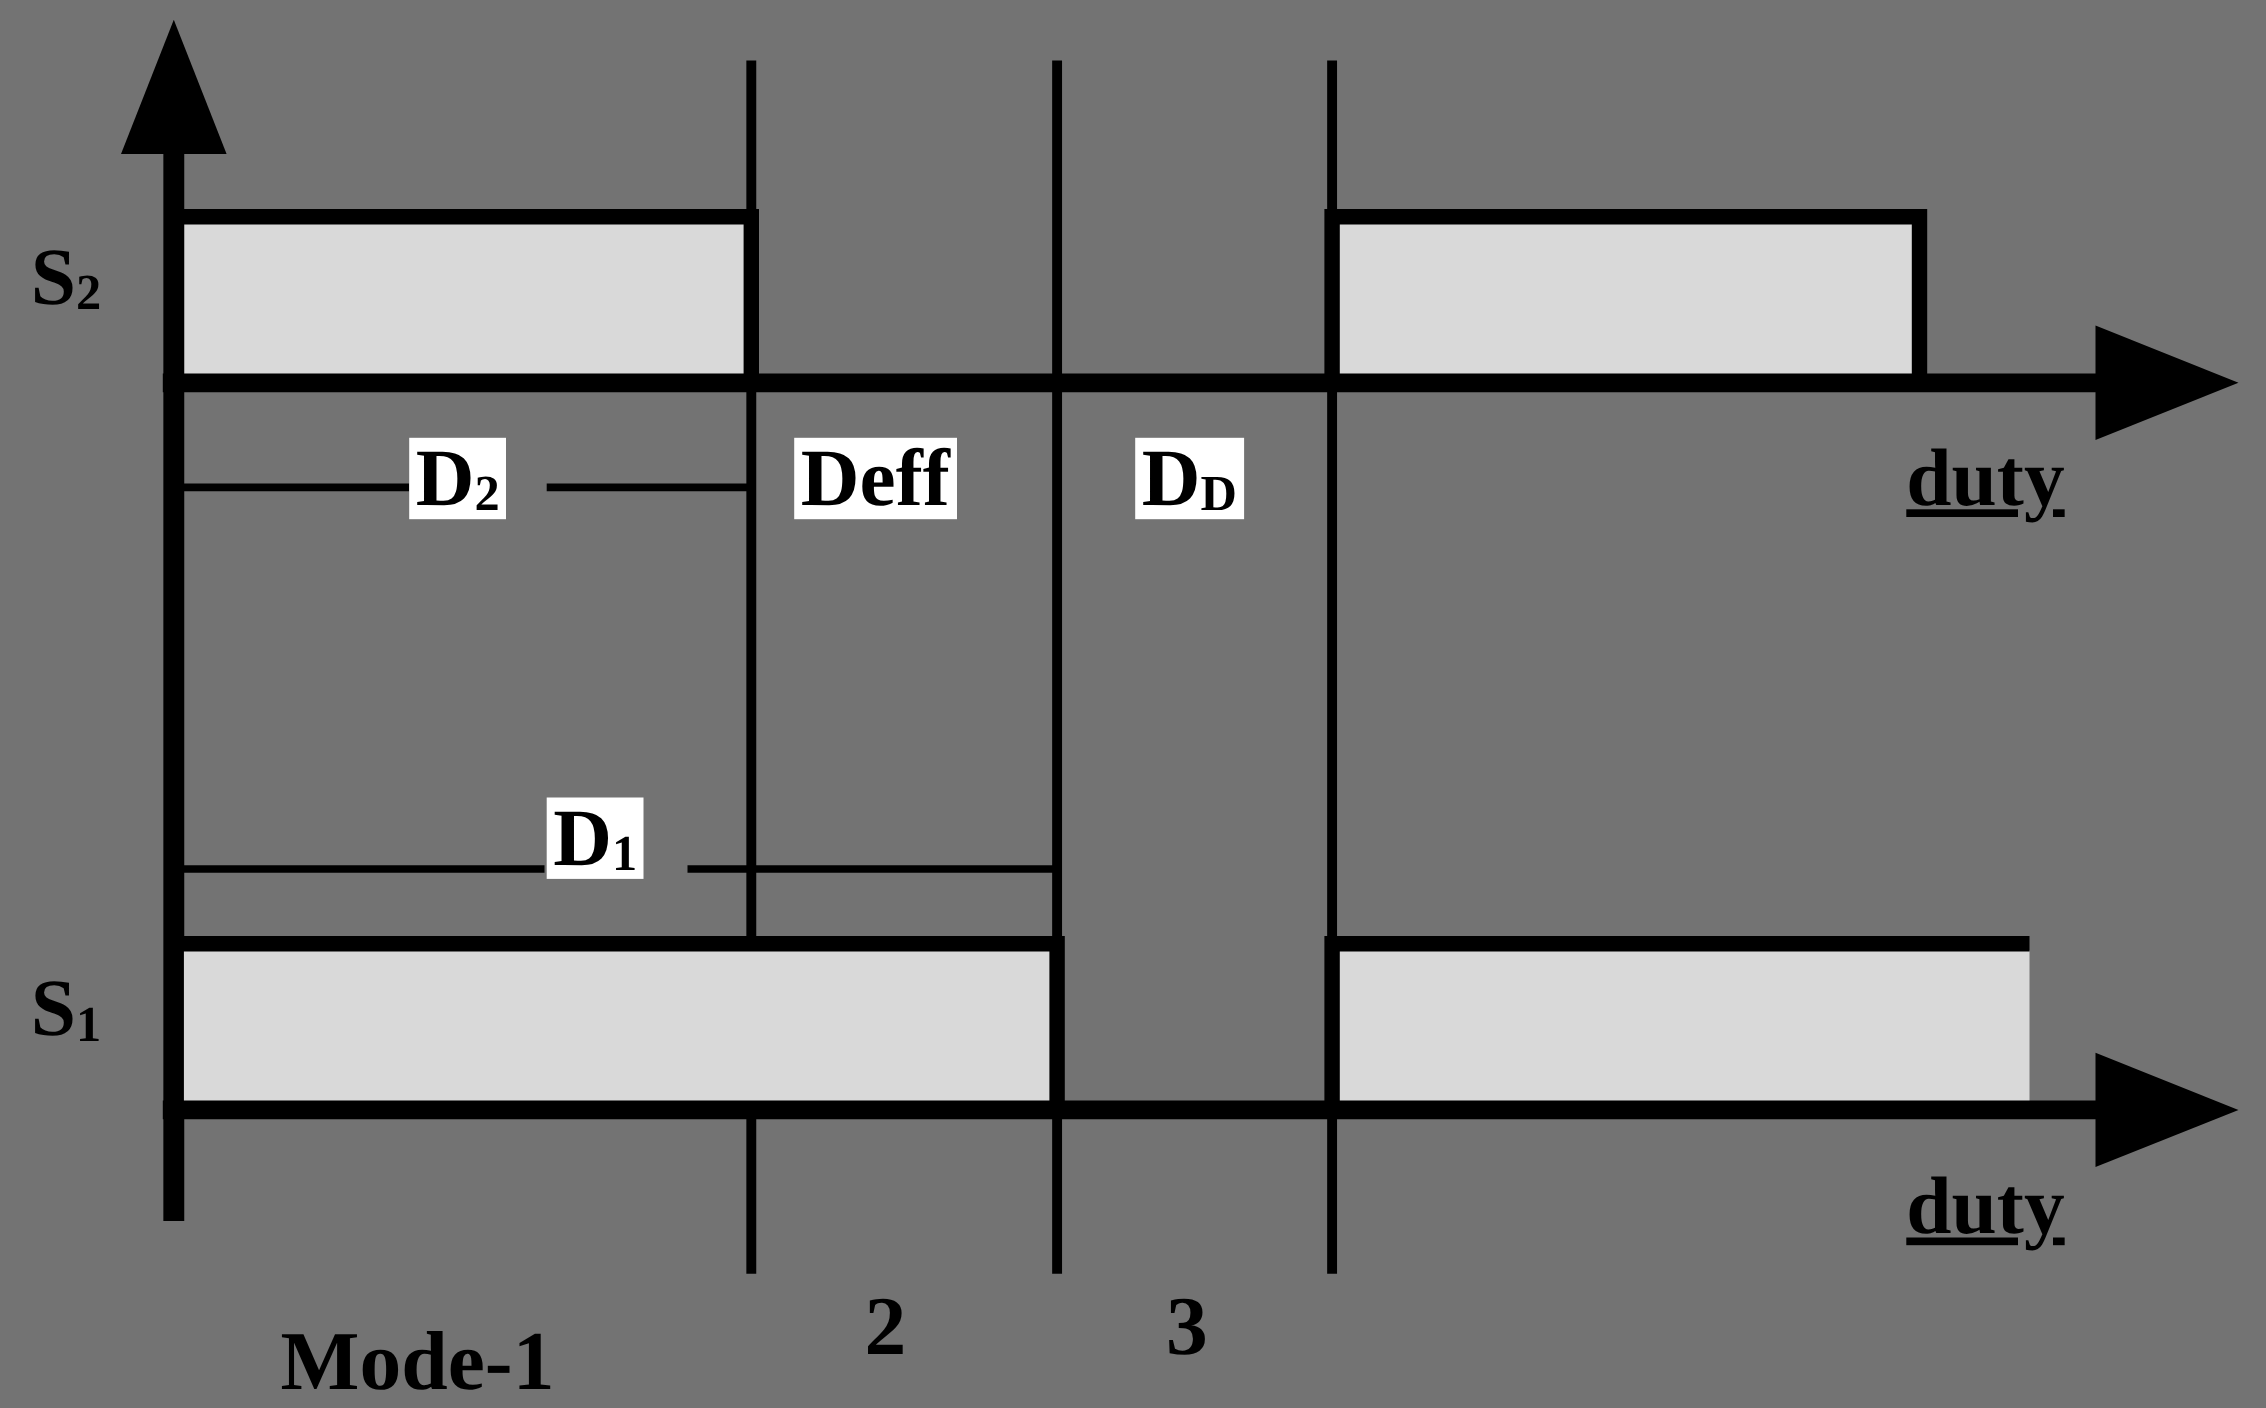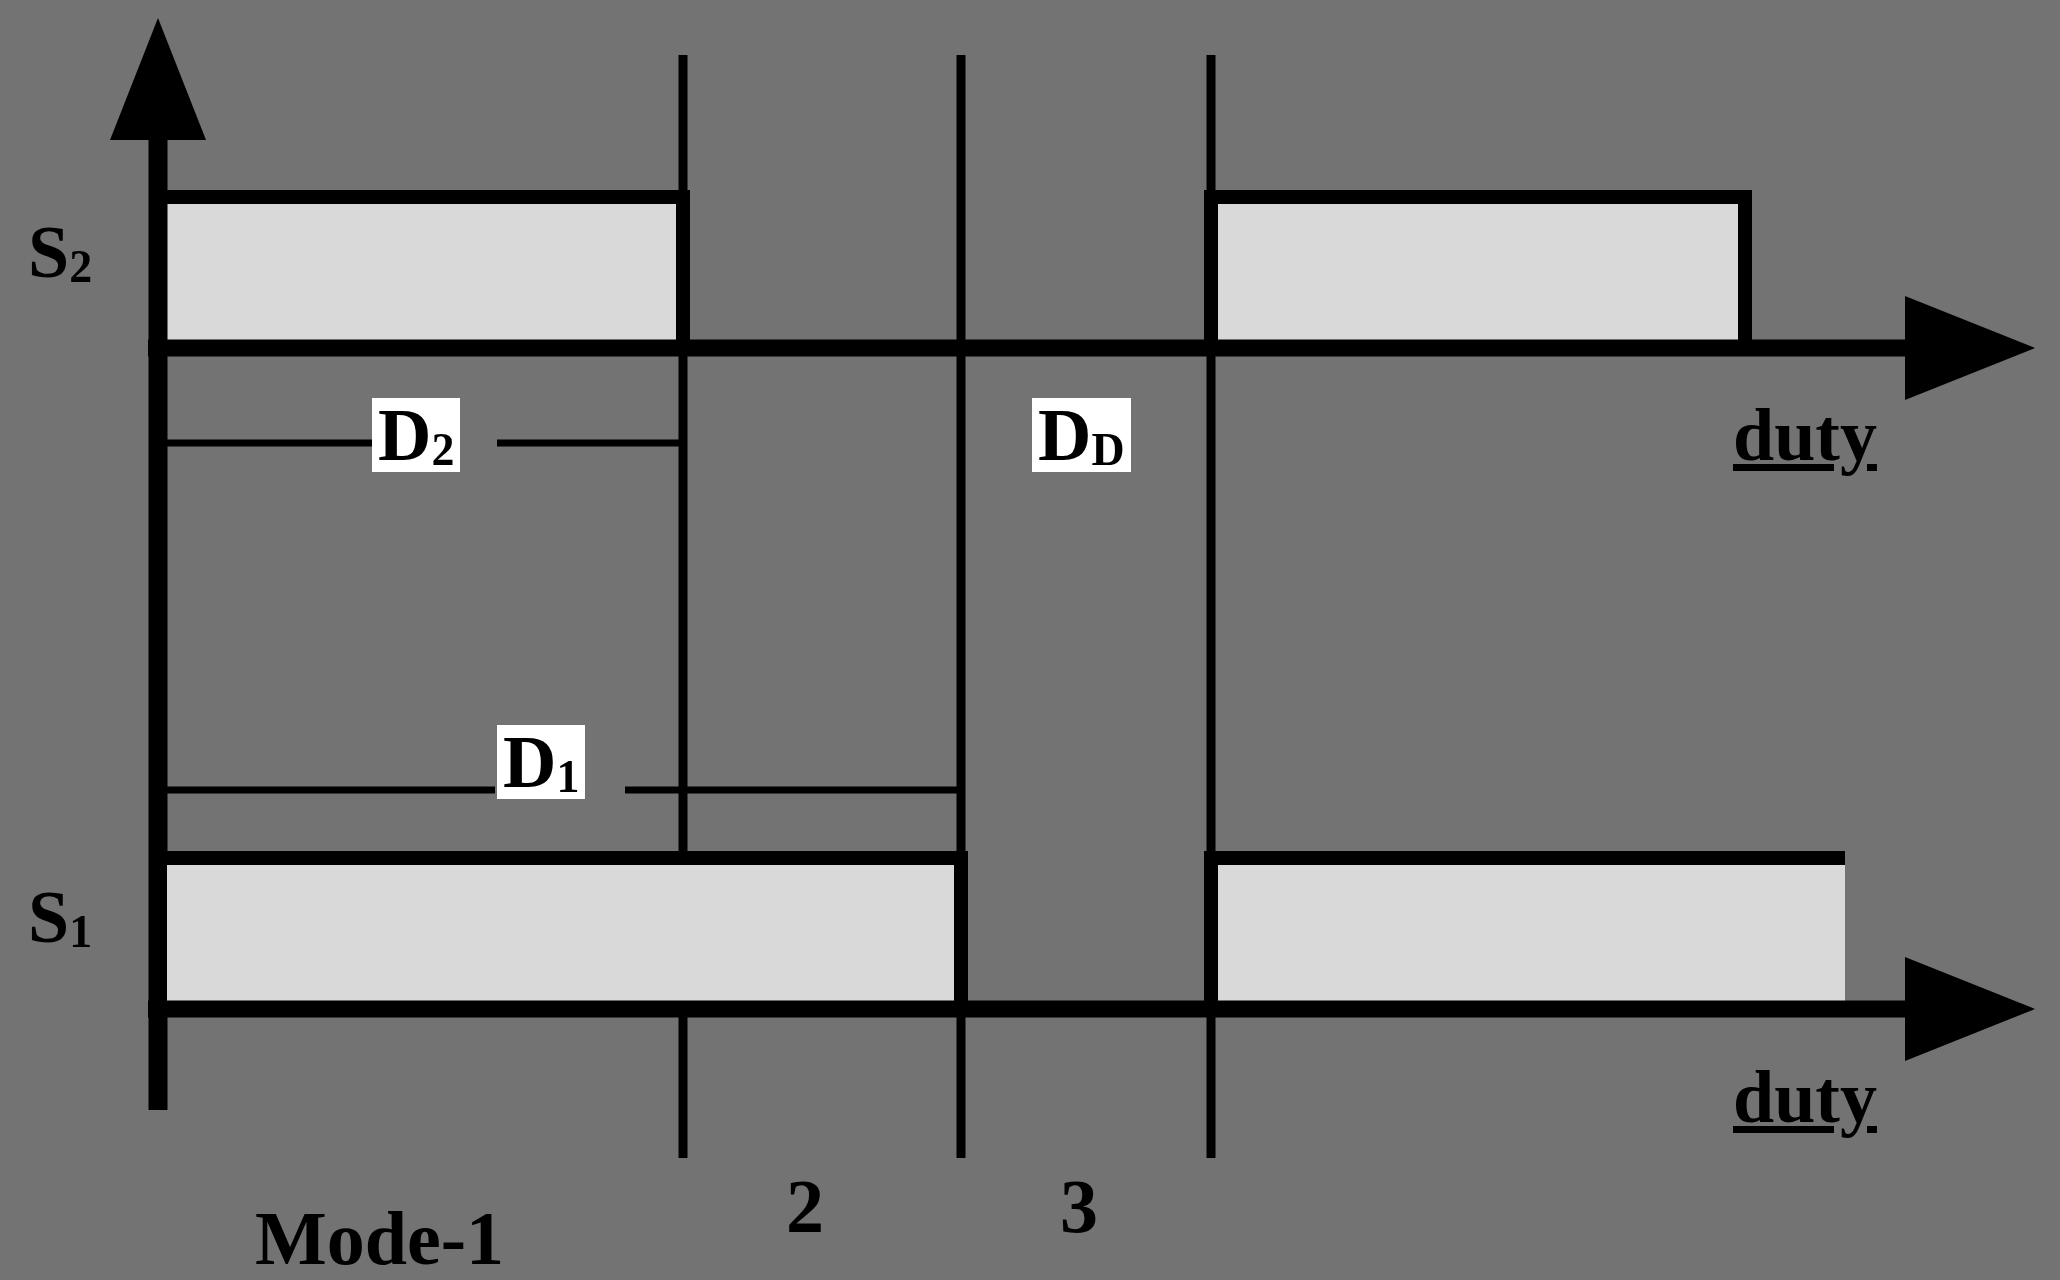--- a/index.html
+++ b/index.html
@@ -113,20 +113,21 @@
   </div>
 
   <div class="lbl duty-label" style="left:1733px; top:398px;">duty</div>
 
   <div class="lbl duty-label" style="left:1733px; top:1060px;">duty</div>
 
   <div class="lbl dim-label" style="left:372px; top:398px;">
     <span>D</span><sub>2</sub>
   </div>
 
+  <div class="lbl dim-label" style="left:722px; top:398px;">Deff</div>
 
   <div class="lbl dim-label" style="left:1032px; top:398px;">
     <span>D</span><sub>D</sub>
   </div>
 
   <div class="lbl dim-label" style="left:497px; top:725px;">
     <span>D</span><sub>1</sub>
   </div>
 
   <div class="lbl mode-label" style="left:255px; top:1168px;margin-top:32px;">Mode-1</div>

